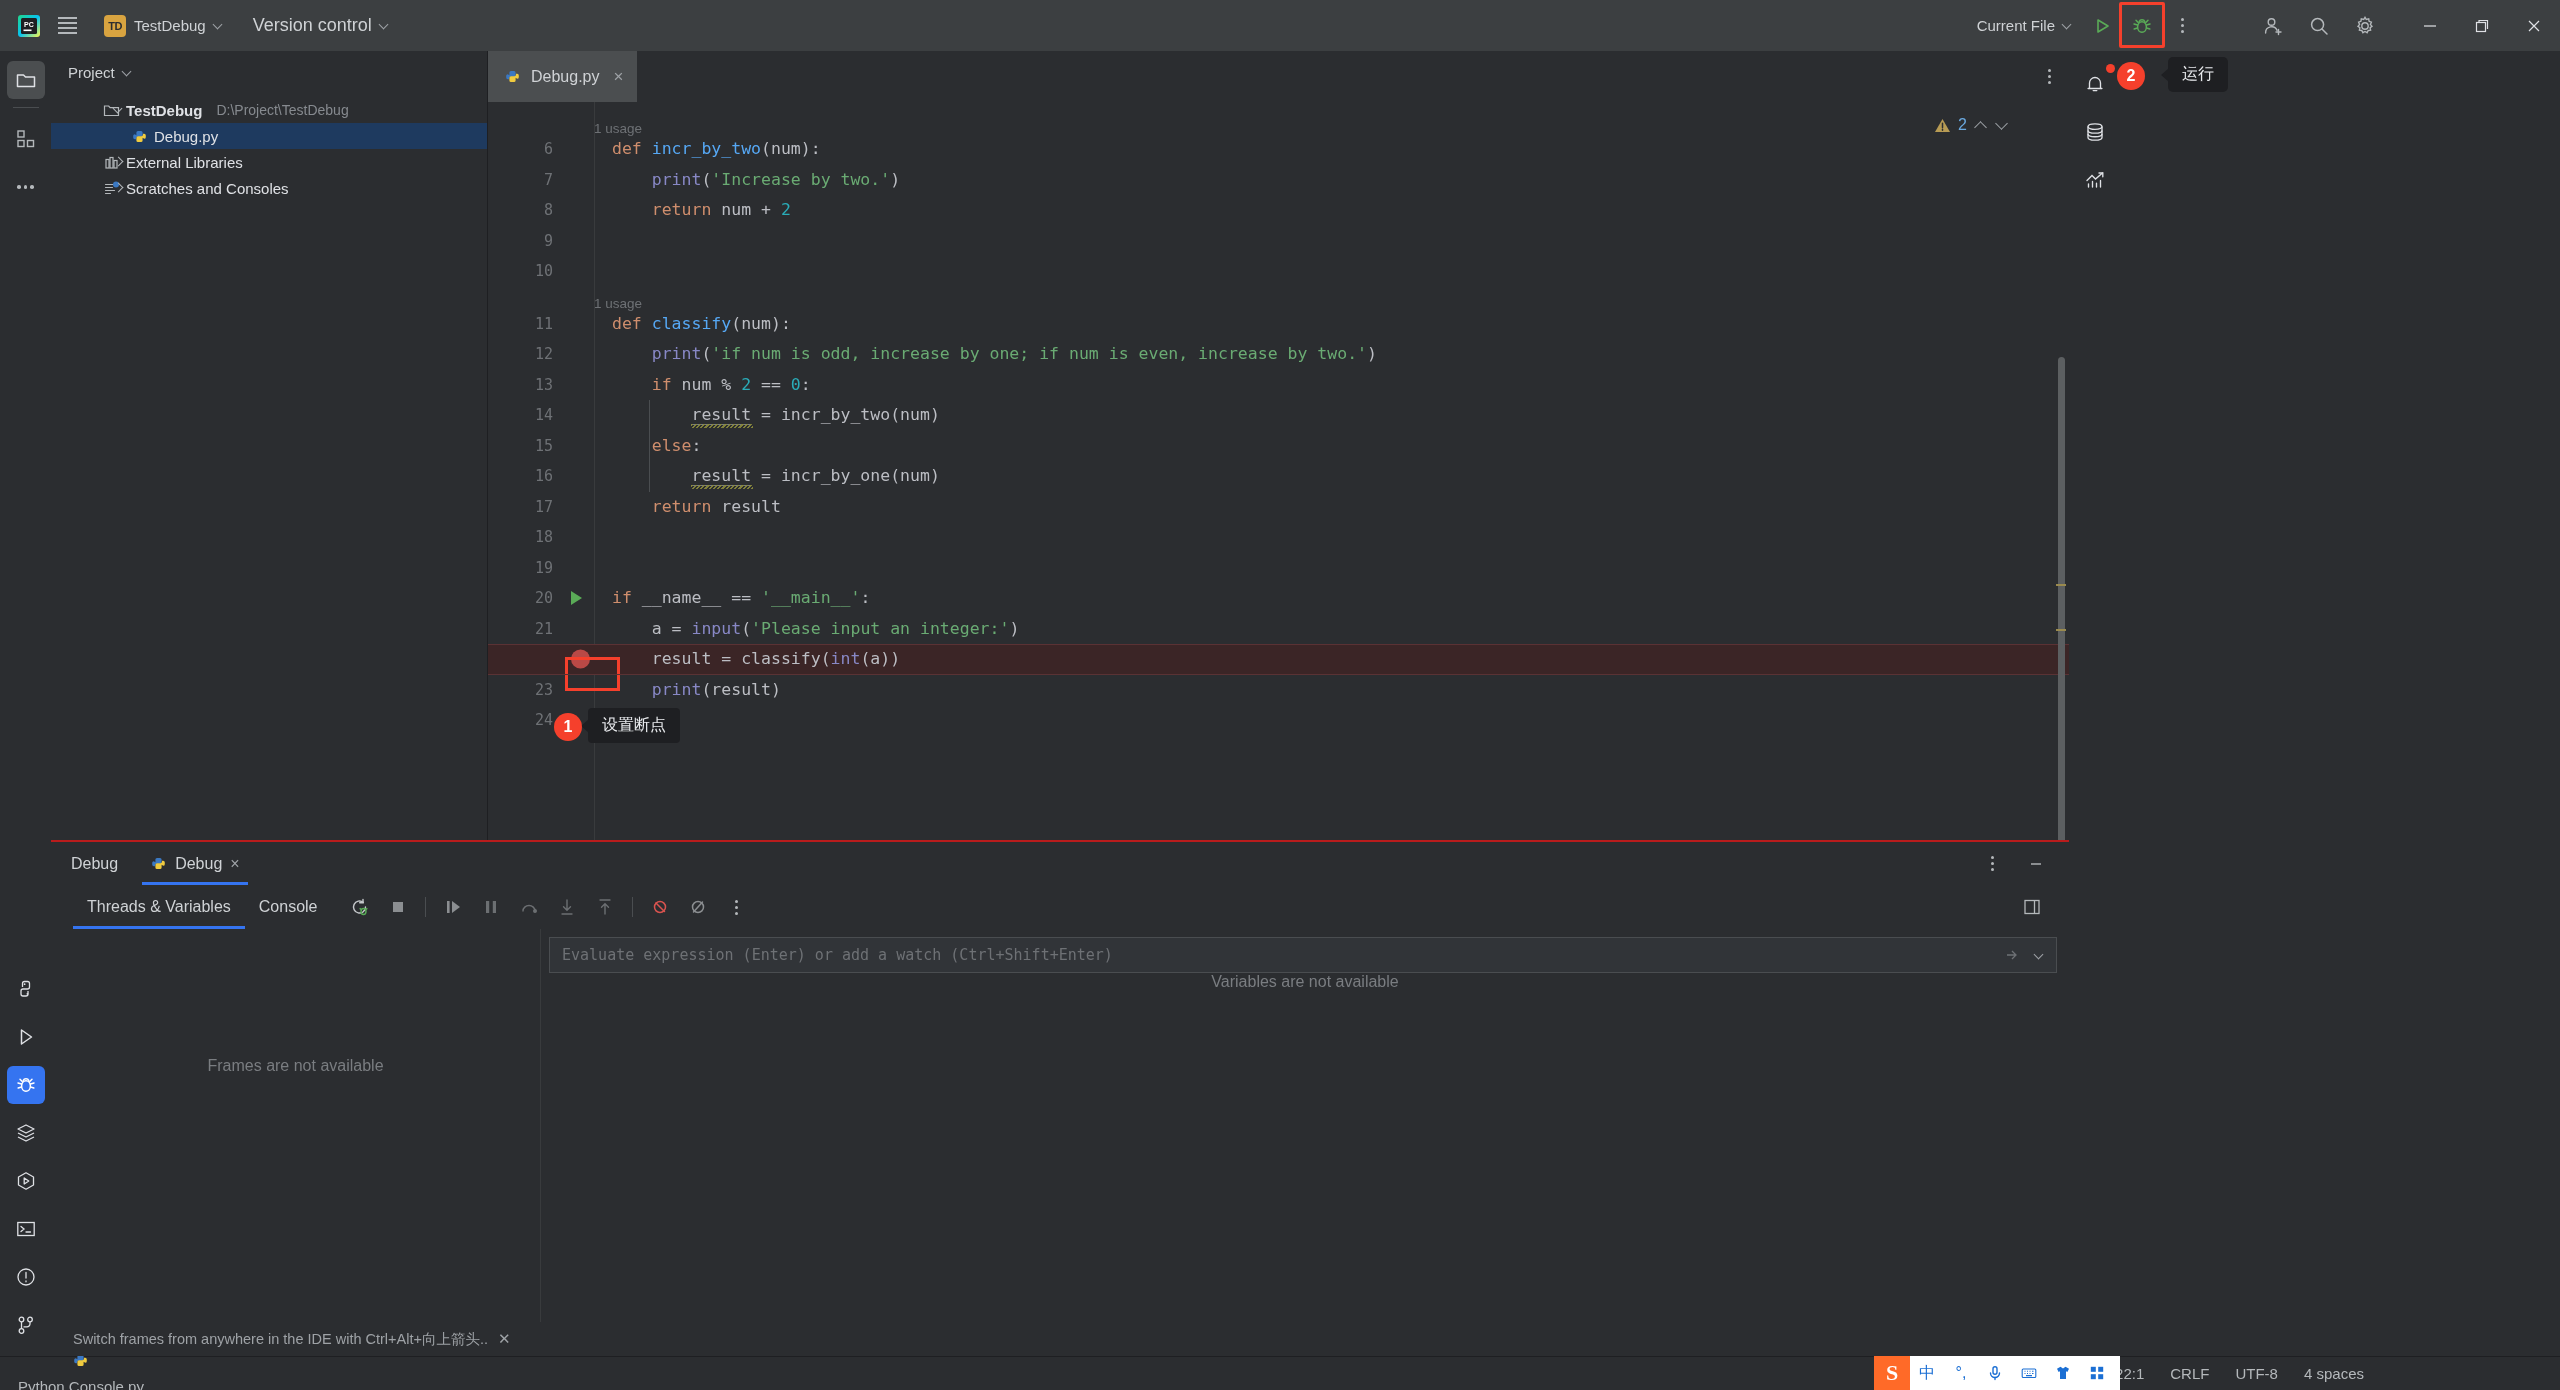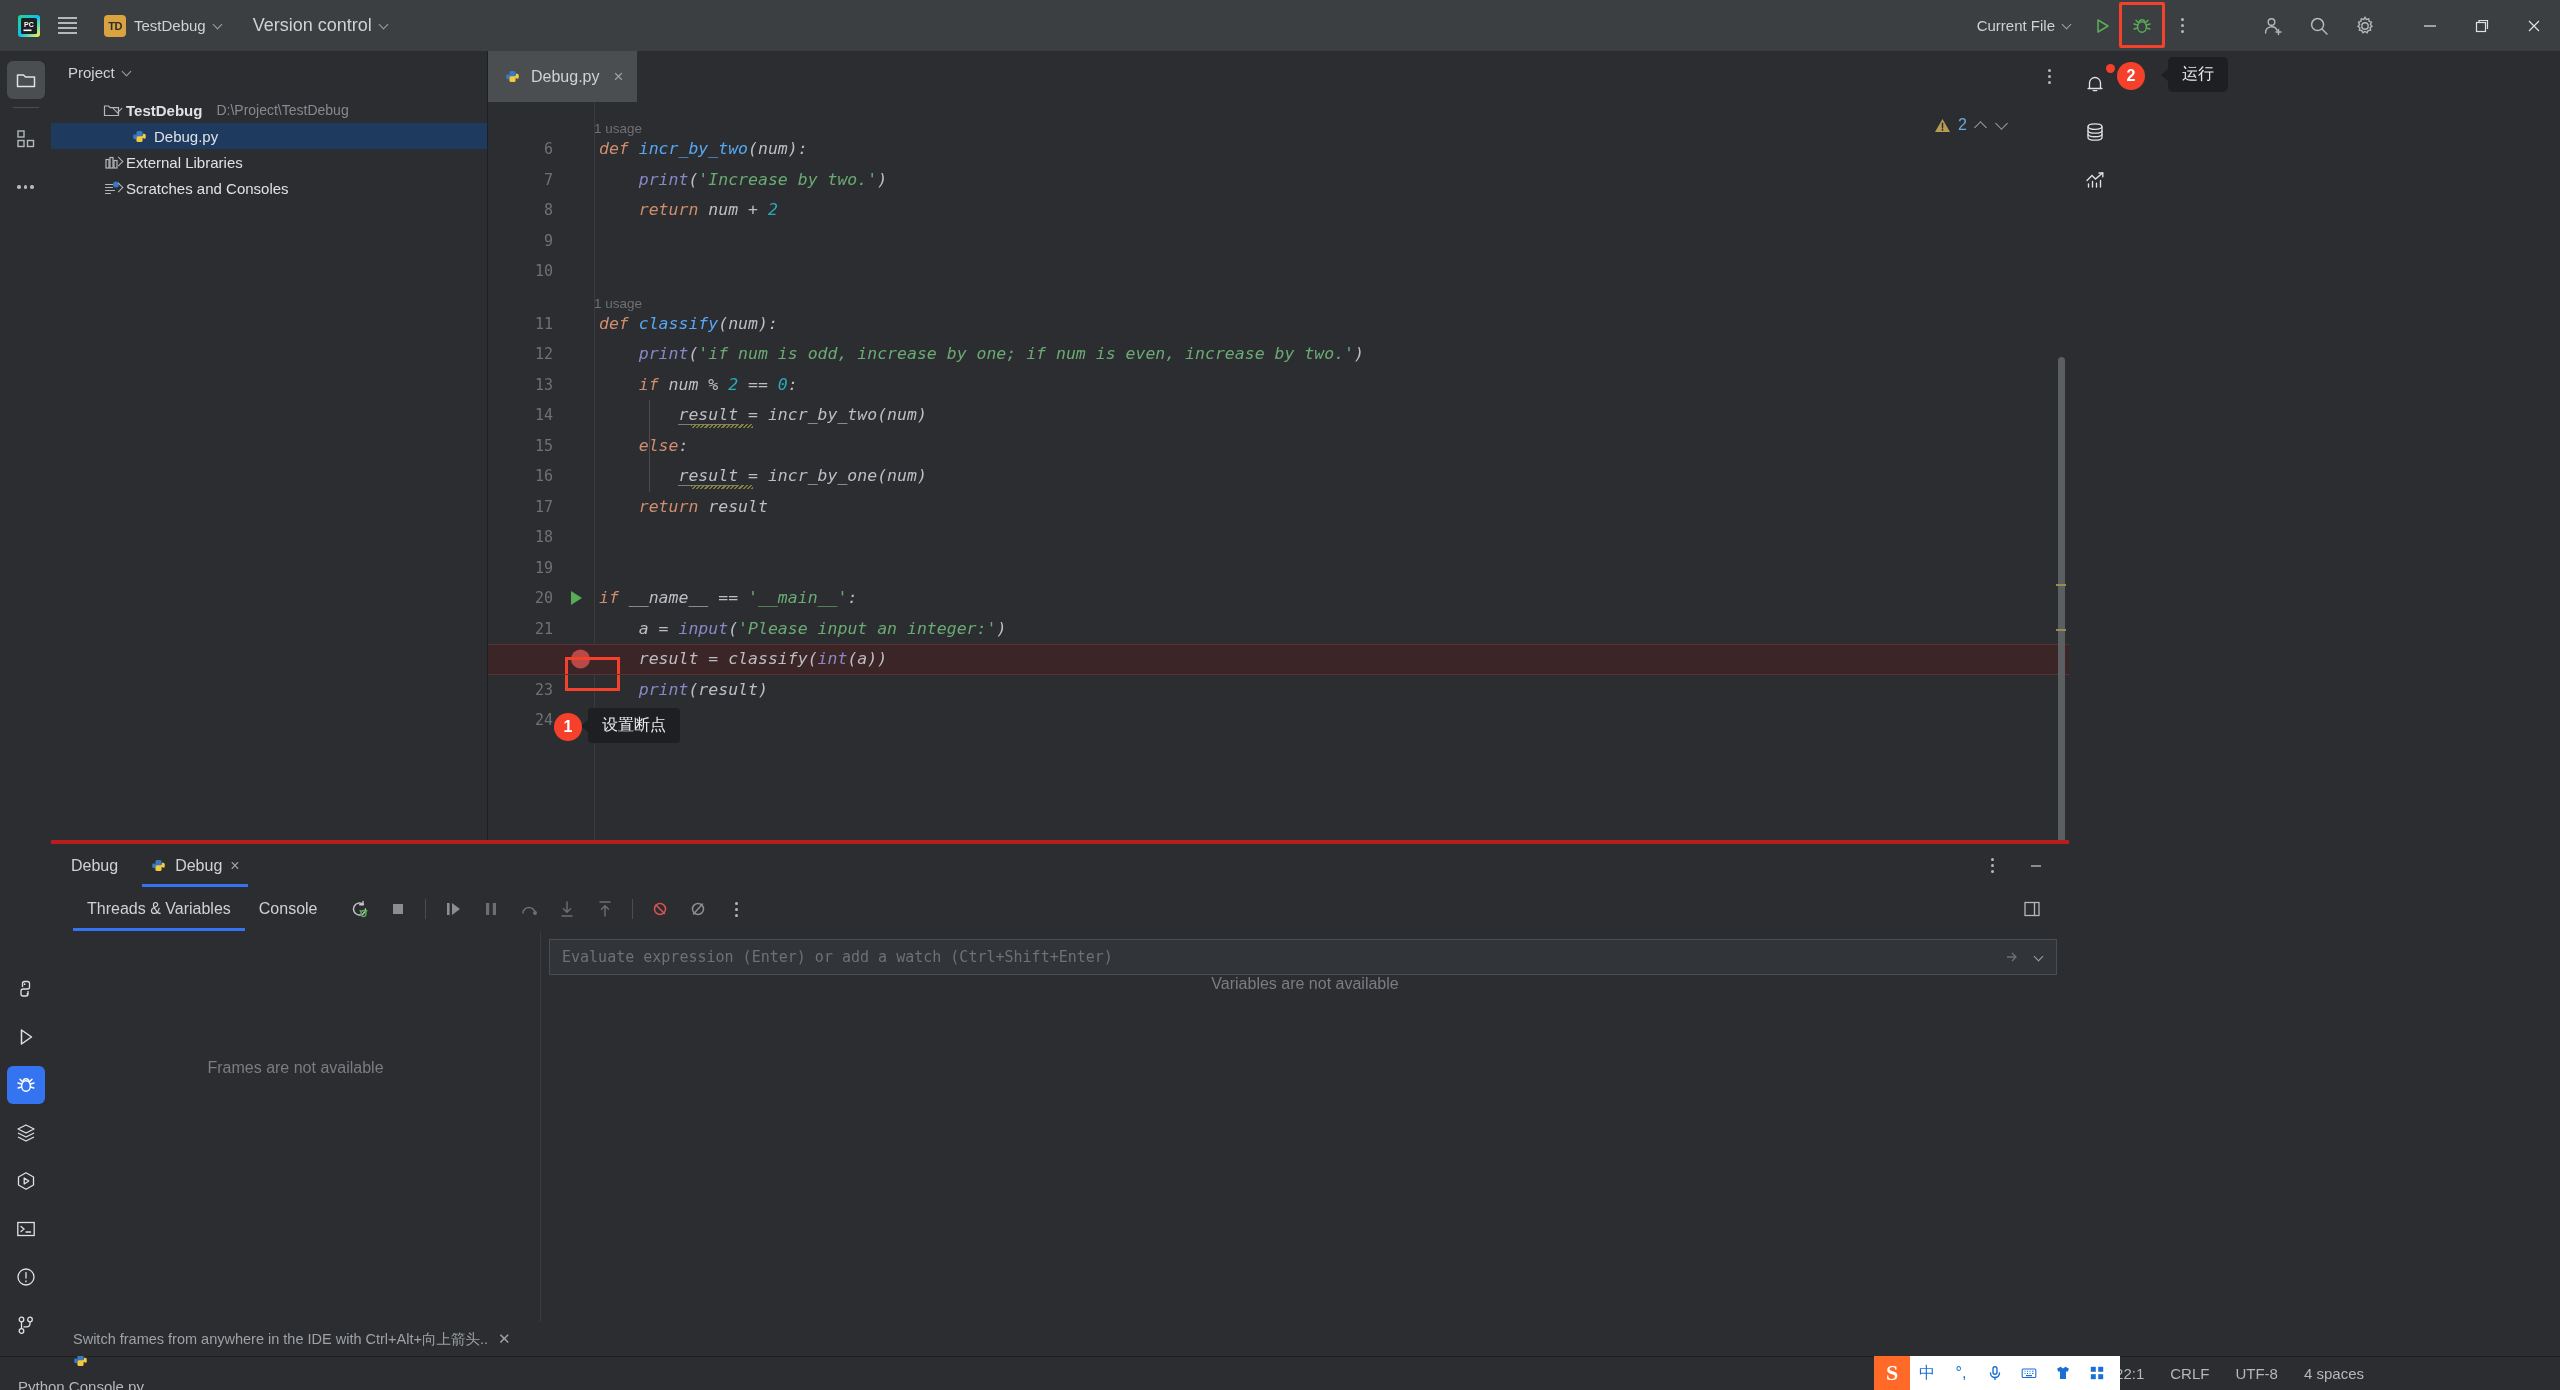--- a/index.html
+++ b/index.html
@@ -203,21 +203,21 @@
   .crow.hl { background: #3b2526; }
   .crow.hl::after {
     content: ''; position: absolute; left: 0; right: 0; top: 0; bottom: 0;
     border-top: 1px solid #5a3234; border-bottom: 1px solid #5a3234; pointer-events: none;
   }
   .gutter {
     width: 77px; flex: none; text-align: right; padding-right: 12px;
     color: #6e7175; font-size: 15px; user-select: none;
   }
   .gutter-mark { width: 29px; flex: none; position: relative; }
-  .codetext { white-space: pre; padding-left: 5px; font-style: italic; }
+  .codetext { white-space: pre; padding-left: 18px; }
   .usage-lbl {
     position: absolute; left: 106px; color: #6e7175;
     font-family: "Liberation Sans", sans-serif; font-size: 13.5px;
   }
   .gutter-line {
     position: absolute; left: 106px; top: 0; bottom: 0; width: 1px; background: #393b3d;
   }
   .bp-dot {
     position: absolute; left: 6px; top: 50%; transform: translateY(-50%);
     width: 19px; height: 19px; border-radius: 50%; background: #d9534f; opacity: .8;
@@ -275,21 +275,21 @@
   .kw { color: #cf8e6d; }
   .fn { color: #56a8f5; }
   .str { color: #6aab73; }
   .num { color: #2aacb8; }
   .dflt { color: #bcbec4; }
   .bi { color: #8888c6; }
 
   
   .debug-panel {
     position: absolute; left: 51px; right: 51px; bottom: 34px; height: 516px;
-    background: #2b2d30; border-top: 4px solid #b91c1c;
+    background: #2b2d30; border-top: 2px solid #b91c1c;
     display: flex; flex-direction: column;
   }
   .dp-head {
     height: 43px; display: flex; align-items: center; padding-left: 20px; gap: 0;
     position: relative;
   }
   .dp-title { font-size: 16px; color: #cfd2d5; padding: 0 20px 0 0; }
   .dp-tab {
     display: flex; align-items: center; gap: 8px; height: 43px; padding: 0 12px;
     font-size: 16px; color: #cfd2d5; cursor: pointer; position: relative;

